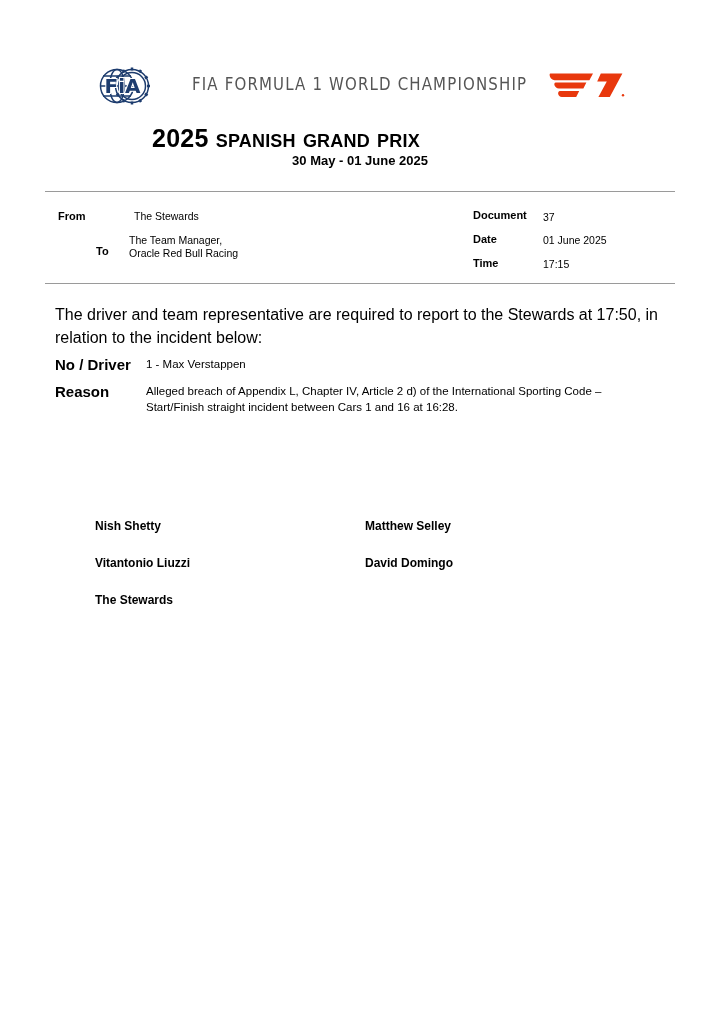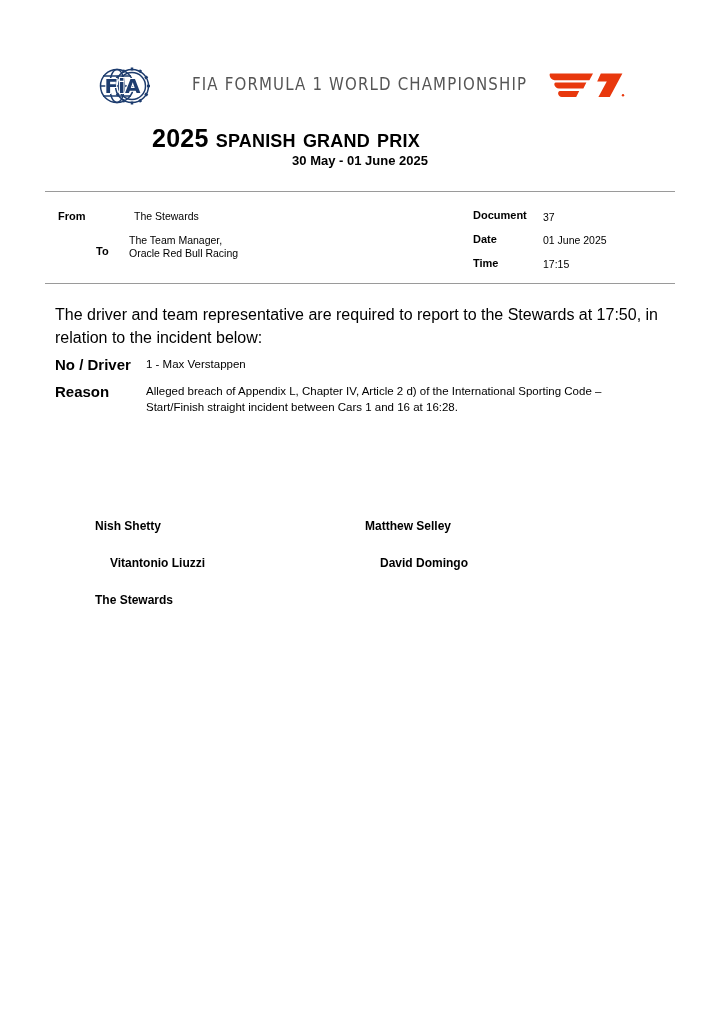--- a/index.html
+++ b/index.html
@@ -153,21 +153,21 @@
   
   .sig {
     position: absolute;
     font-weight: bold;
     font-size: 12px;
     white-space: nowrap;
   }
   .sig-c1 { left: 55px; padding-left: 40px; }
   .sig-c2 { left: 365px; }
   .sig-r1 { top: 519px; }
-  .sig-r2 { top: 556px; margin-left: 15px; }
+  .sig-r2 { top: 556px; }
   .sig-r3 { top: 593px; }
 </style>
 </head>
 <body>
 
 <div class="header">
 
   <div class="fia-logo">
     <svg viewBox="0 0 112 112" width="56" height="56" aria-hidden="true">
       <g fill="none" stroke="#1d3c6e" stroke-width="3">

